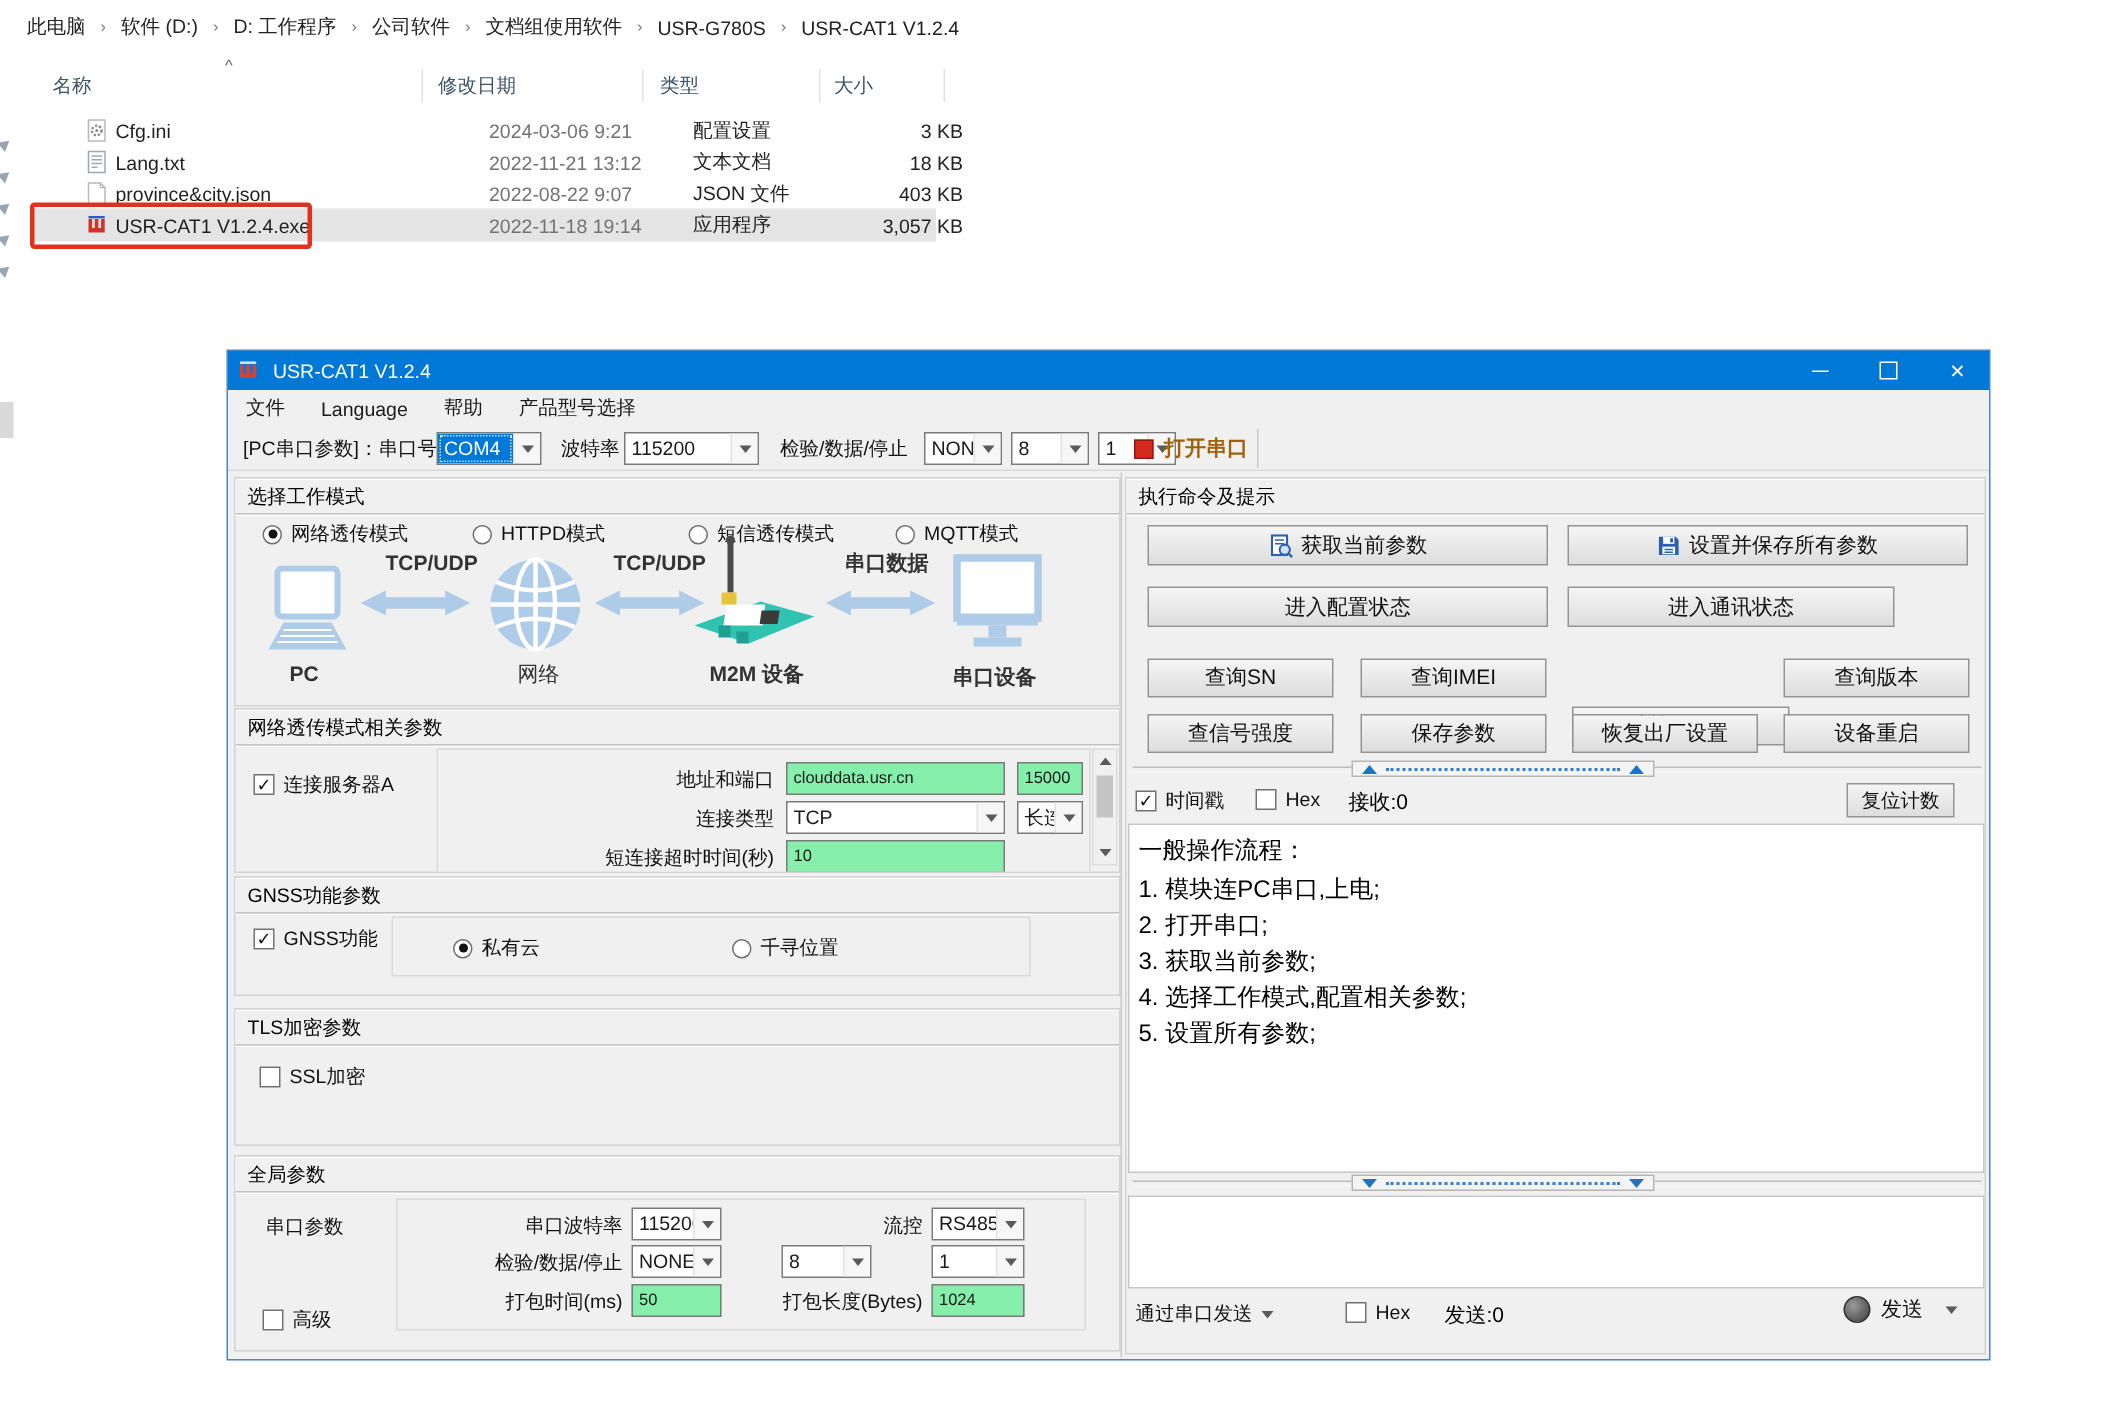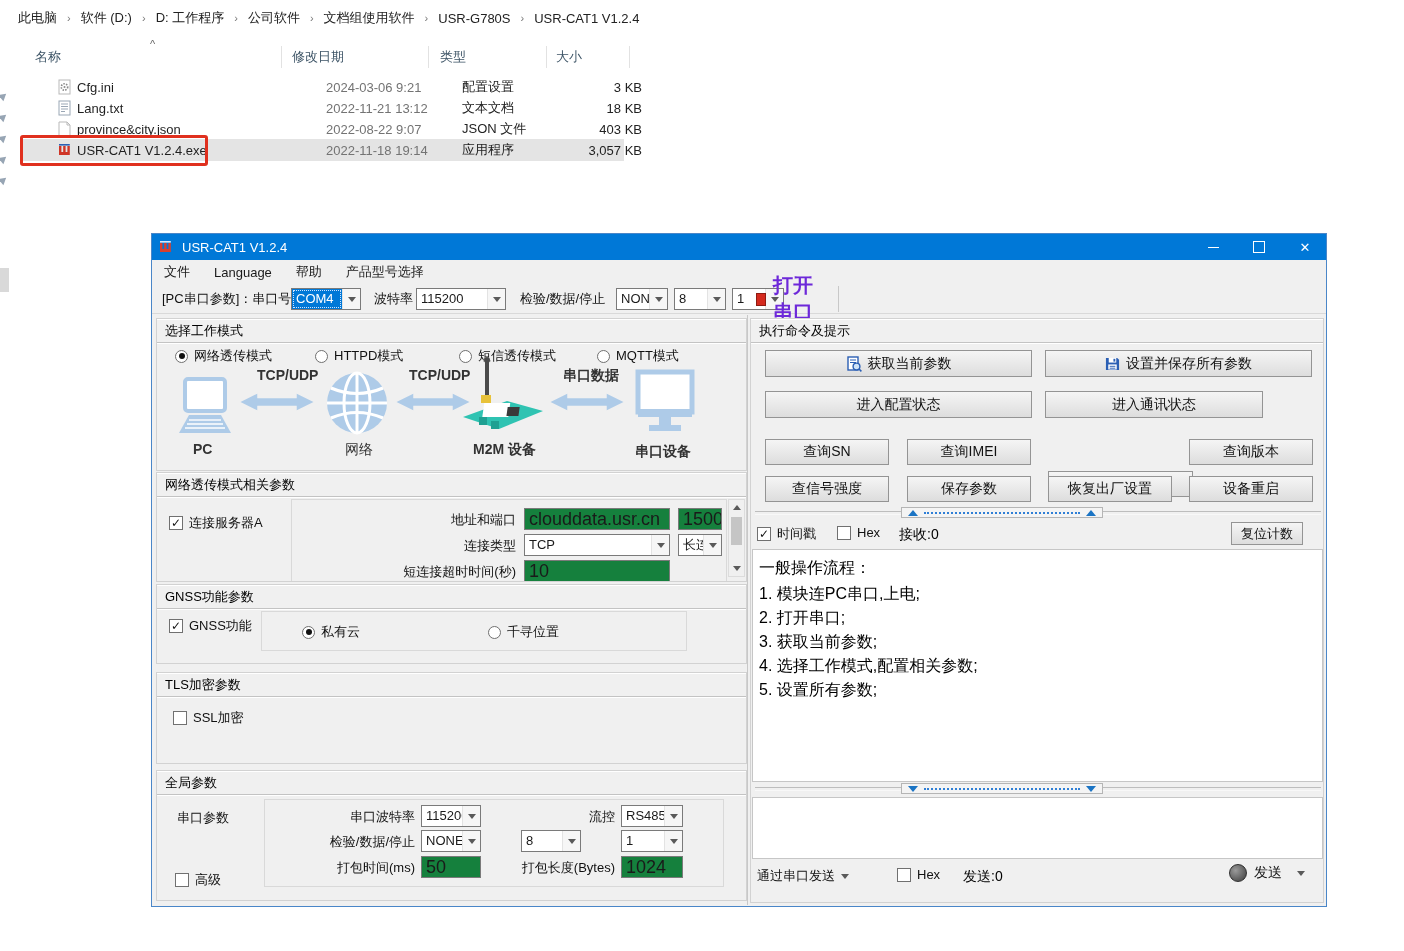--- a/index.html
+++ b/index.html
@@ -33,23 +33,23 @@
   .wbtn .x{color:#fff;font-size:13px;line-height:1;}
   .menubar{left:0;top:26px;width:100%;height:24px;background:#f0f0f0;display:flex;align-items:center;gap:24px;padding-left:12px;box-sizing:border-box;font-size:13px;}
   .toolbar{left:0;top:50px;width:100%;height:30px;background:#f0f0f0;border-bottom:1px solid #d9d9d9;box-sizing:border-box;}
   .tb-label{font-size:13px;color:#111;line-height:22px;}
   .combo{background:#fff;border:1px solid #7a7a7a;box-sizing:border-box;display:flex;height:22px;overflow:hidden;}
   .combo-v{flex:1;font-size:13px;line-height:20px;padding-left:4px;white-space:nowrap;overflow:hidden;}
   .combo-v.sel{background:#0078d7;color:#fff;outline:1px dotted #cfe3ff;outline-offset:-2px;}
   .combo-a{width:17px;display:flex;align-items:center;justify-content:center;border-left:1px solid #e3e3e3;background:#f6f6f6;}
   .tri-d{width:0;height:0;border-left:4px solid transparent;border-right:4px solid transparent;border-top:5px solid #5a5a5a;}
   .tri-u{width:0;height:0;border-left:4px solid transparent;border-right:4px solid transparent;border-bottom:5px solid #5a5a5a;}
-  .tinput{background:#15803d;border:1px solid #7a7a7a;box-sizing:border-box;font-size:18px;line-height:20px;padding-left:4px;height:22px;overflow:hidden;white-space:nowrap;}
+  .tinput{background:#86efac;border:1px solid #7a7a7a;box-sizing:border-box;font-size:11px;line-height:20px;padding-left:4px;height:22px;overflow:hidden;white-space:nowrap;}
   .redsq{width:11px;height:11px;background:#d42a1e;border:1px solid #8e1b12;}
-  .open-btn-label{color:#6d28d9;font-weight:bold;font-size:20px;}
+  .open-btn-label{color:#a16207;font-weight:bold;font-size:14px;}
   .vsep{width:1px;background:#c8c8c8;}
   .group{background:#f0f0f0;border:1px solid #d2d2d2;box-shadow:0 1px 0 #ffffff inset;box-sizing:border-box;}
   .group-h{font-size:13px;color:#000;padding:3px 0 2px 8px;border-bottom:1px solid #c3c3c3;box-shadow:0 1px 0 #ffffff;}
   .cb{width:14px;height:14px;background:#fff;border:1px solid #707070;box-sizing:border-box;display:inline-flex;align-items:center;justify-content:center;font-size:12px;color:#111;}
   .cb.on::after{content:"✓";font-weight:bold;margin-top:-1px;}
   .rb{width:13px;height:13px;border-radius:50%;background:#fff;border:1px solid #707070;box-sizing:border-box;display:inline-flex;align-items:center;justify-content:center;}
   .rb.on::after{content:"";width:6px;height:6px;border-radius:50%;background:#111;}
   .lab{font-size:13px;color:#111;white-space:nowrap;}
   .lab-r{text-align:right;}
   .innerbox{background:#f0f0f0;border:1px solid #d9d9d9;box-sizing:border-box;}

